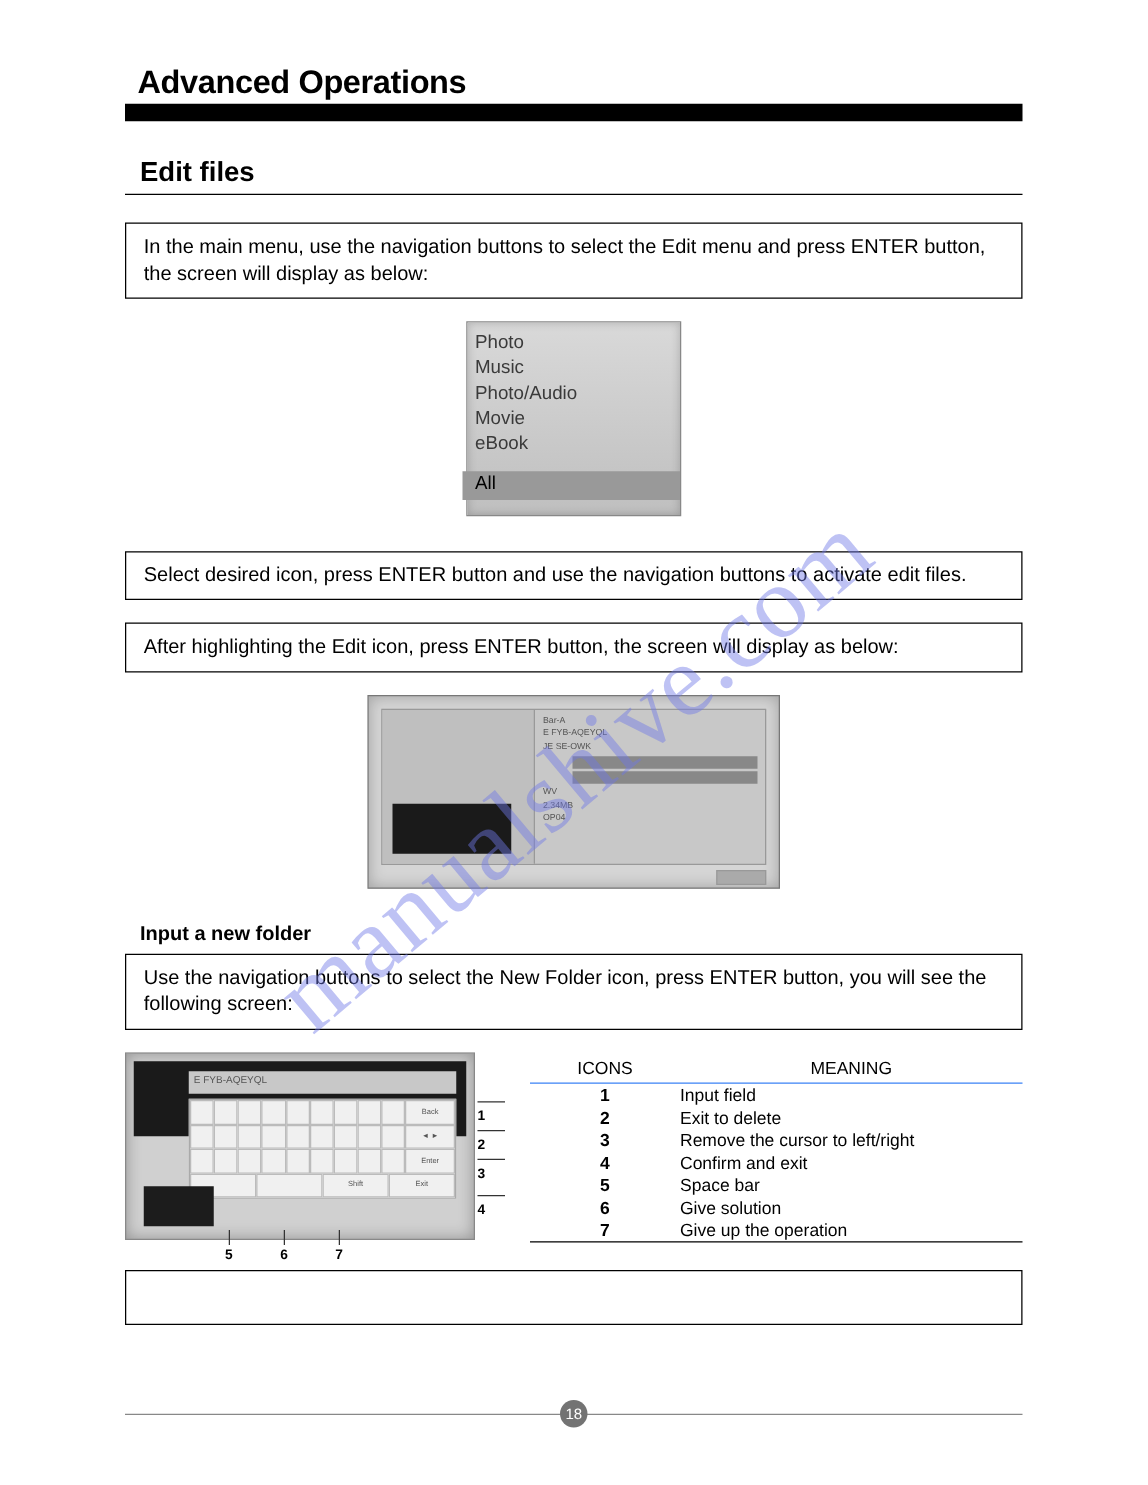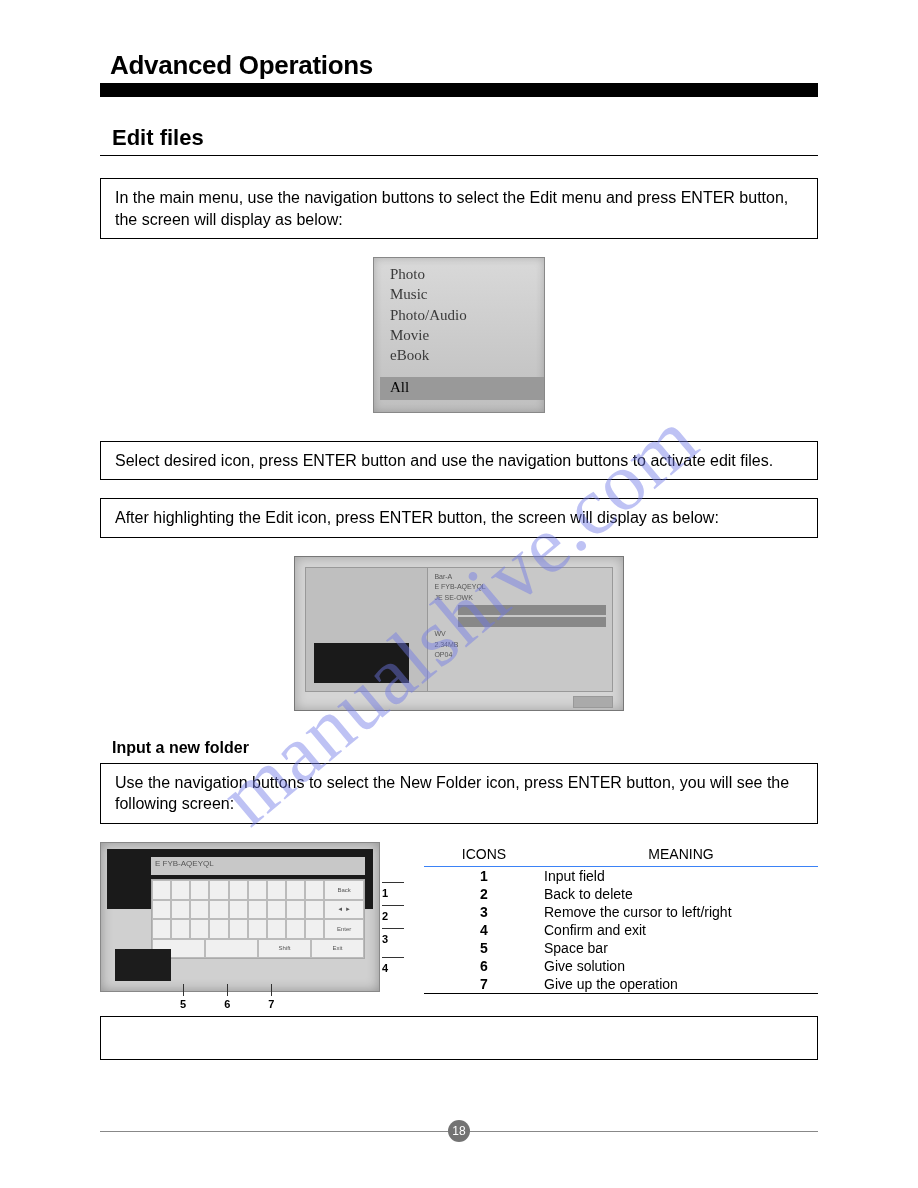--- a/index.html
+++ b/index.html
@@ -43,22 +43,22 @@
     line-height: 1.35;
     margin-bottom: 18px;
     width: 100%;
   }
   .text-box.empty { height: 44px; }
   .screenshot-menu {
     width: 172px;
     margin: 0 auto 28px auto;
     background: linear-gradient(#d9d9d9,#bfbfbf);
     border: 1px solid #888;
-    padding: 6px 10px 0 16px;
-    font-family: Liberation Serif, serif;
+    padding: 6px 10px 0 6px;
+    font-family: Liberation Sans, sans-serif;
     color: #3a3a3a;
     font-size: 15px;
     line-height: 1.35;
     box-shadow: inset 0 0 8px rgba(0,0,0,.2);
   }
   .screenshot-menu div:last-child {
     background: #999; color: #000000; margin: 12px -10px; padding: 0 10px 2px 10px;
   }
   .screenshot-panel {
     width: 330px;
@@ -268,21 +268,21 @@
           <th class="hdr-meaning">MEANING</th>
         </tr>
       </thead>
       <tbody>
         <tr>
             <td class="n">1</td>
             <td>Input field</td>
           </tr>
         <tr>
             <td class="n">2</td>
-            <td>Back to delete</td>
+            <td>Exit to delete</td>
           </tr>
         <tr>
             <td class="n">3</td>
             <td>Remove the cursor to left/right</td>
           </tr>
         <tr>
             <td class="n">4</td>
             <td>Confirm and exit</td>
           </tr>
         <tr>

